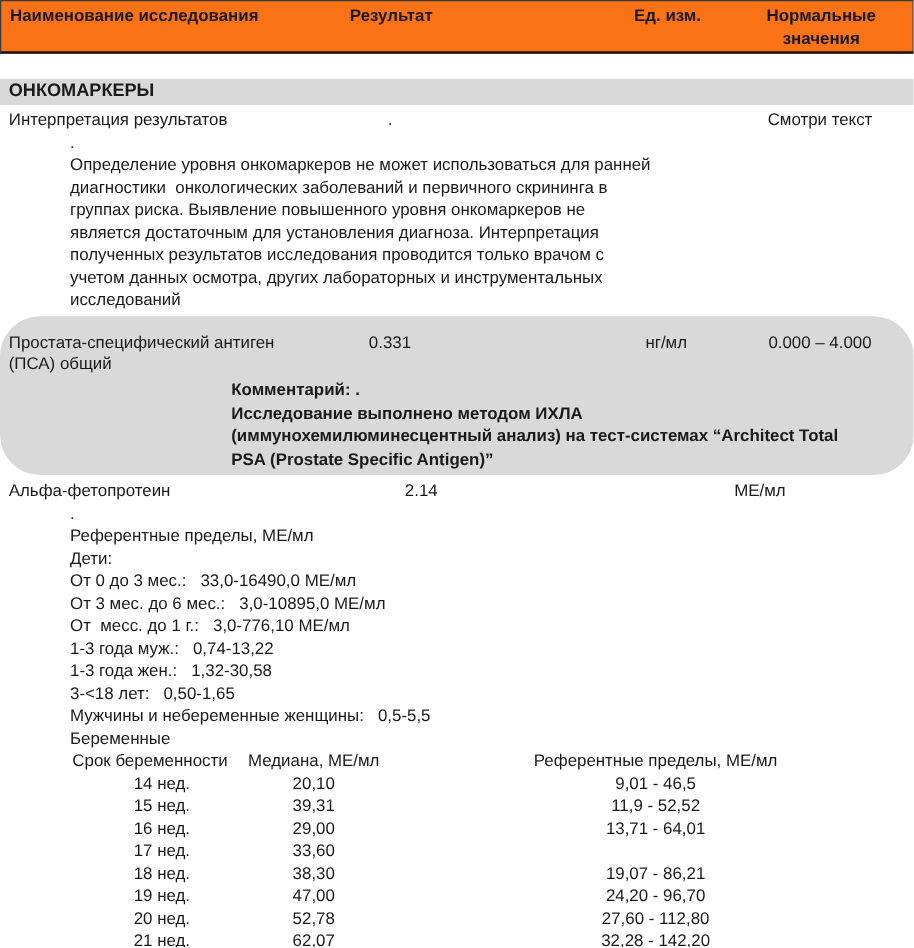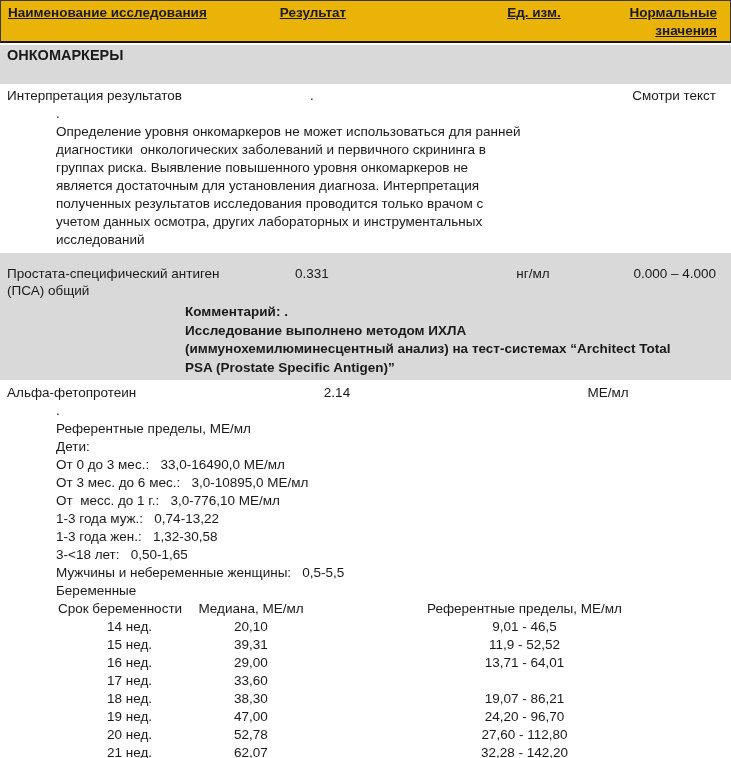--- a/index.html
+++ b/index.html
@@ -15,36 +15,35 @@
   }
   
   .cols{
     display:grid;
     grid-template-columns:262px 100px 121px 100px 13px 120px 1fr;
     align-items:start;
   }
   .c-name  {grid-column:1;padding-left:7px;}
   .c-result{grid-column:2;text-align:center;}
   .c-unit  {grid-column:4;text-align:center;}
-  .c-normal{grid-column:6;text-align:right;}
+  .c-normal{grid-column:6;text-align:center;}
 
   .table-header{
-    background:#eab308;
+    background:#f97316;
     border:1px solid #3a3a3a;
     border-bottom:2px solid #161616;
     padding:3px 0 2px 0;
     min-height:35px;
     font-weight:bold;
     line-height:17.5px;
-    text-decoration:underline;
   }
   .section-bar{
     background:#d9d9d9;
-    margin-top:2px;
-    height:39px;
+    margin-top:20px;
+    height:21px;
     line-height:21px;
     font-weight:bold;
     font-size:14.5px;
     padding-left:7px;
     box-sizing:border-box;
   }
   .data-row{
     padding-top:3px;
     line-height:17px;
     min-height:18px;
@@ -53,20 +52,21 @@
   .note-block{
     margin-left:56px;
     line-height:18px;
     white-space:pre-wrap;
     max-width:640px;
   }
   .gray-block{
     margin-top:4px;
     background:#d9d9d9;
     padding:12px 0 3px 0;
+    border-radius:32px;
   }
   .psa-comment{
     margin-left:185px;
     margin-top:4px;
     font-weight:bold;
     line-height:18.5px;
     white-space:pre-wrap;
     max-width:520px;
   }
   .afp-row{padding-top:4px;gap:25px;}

